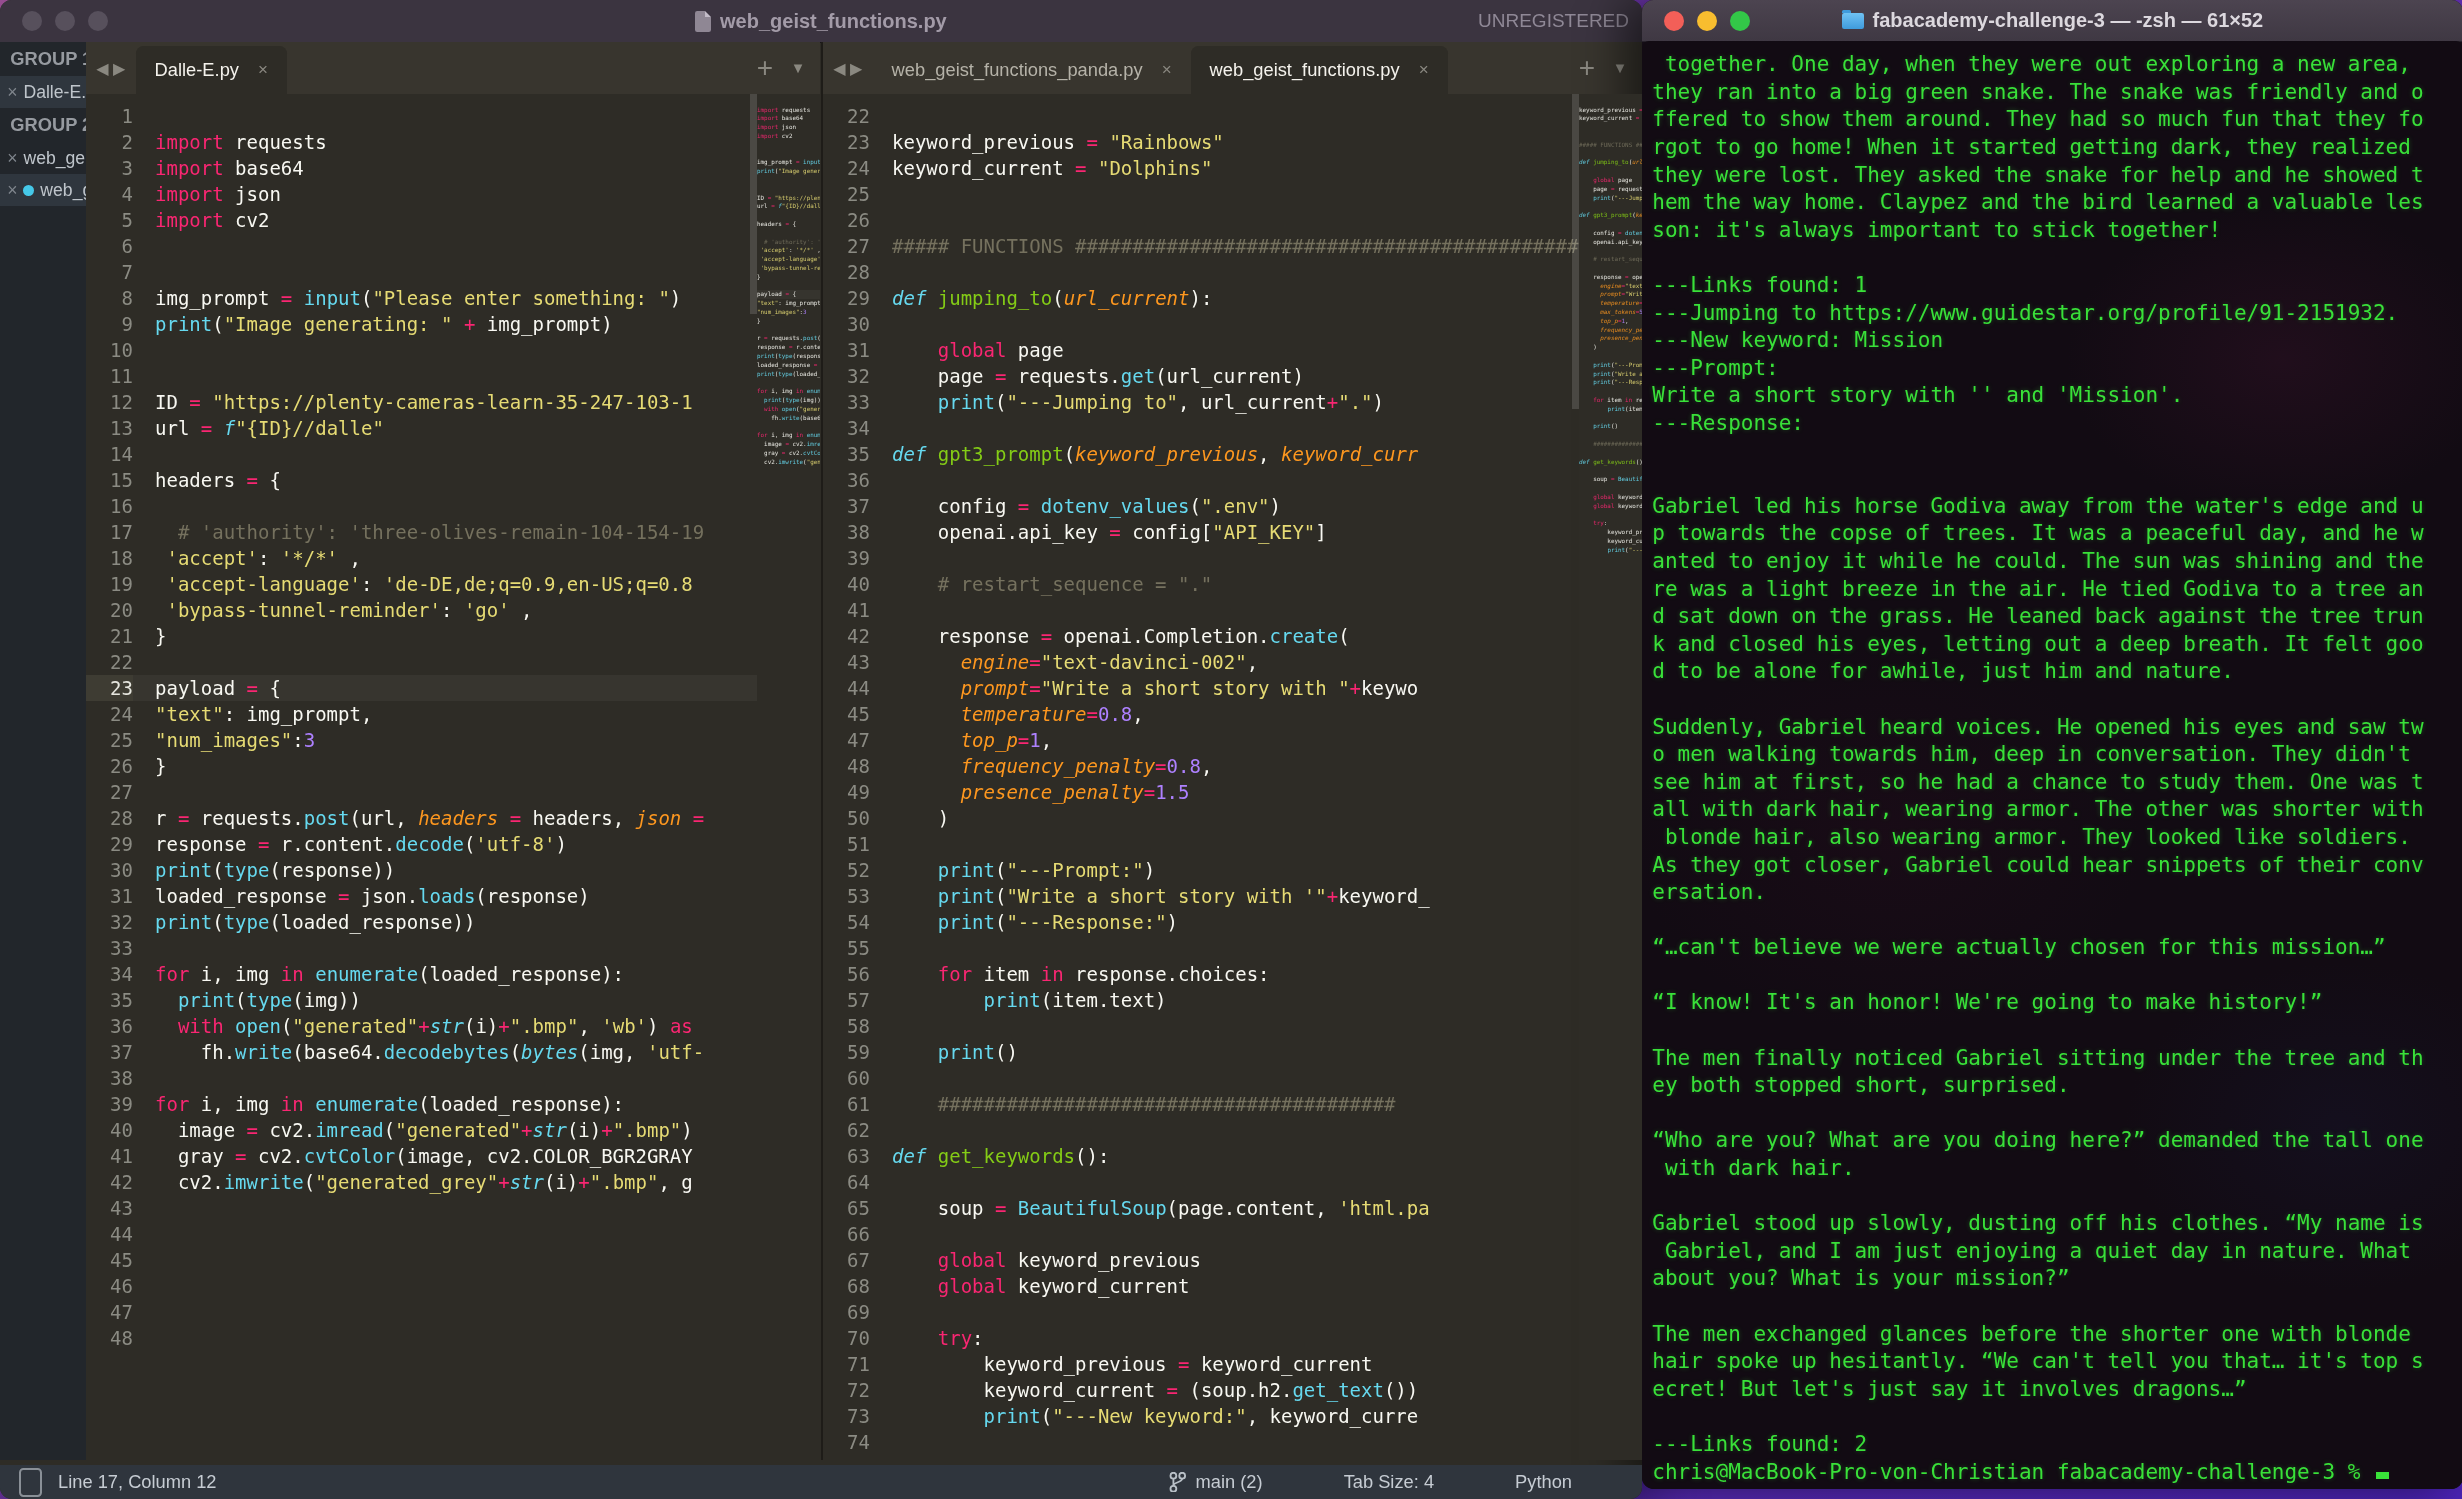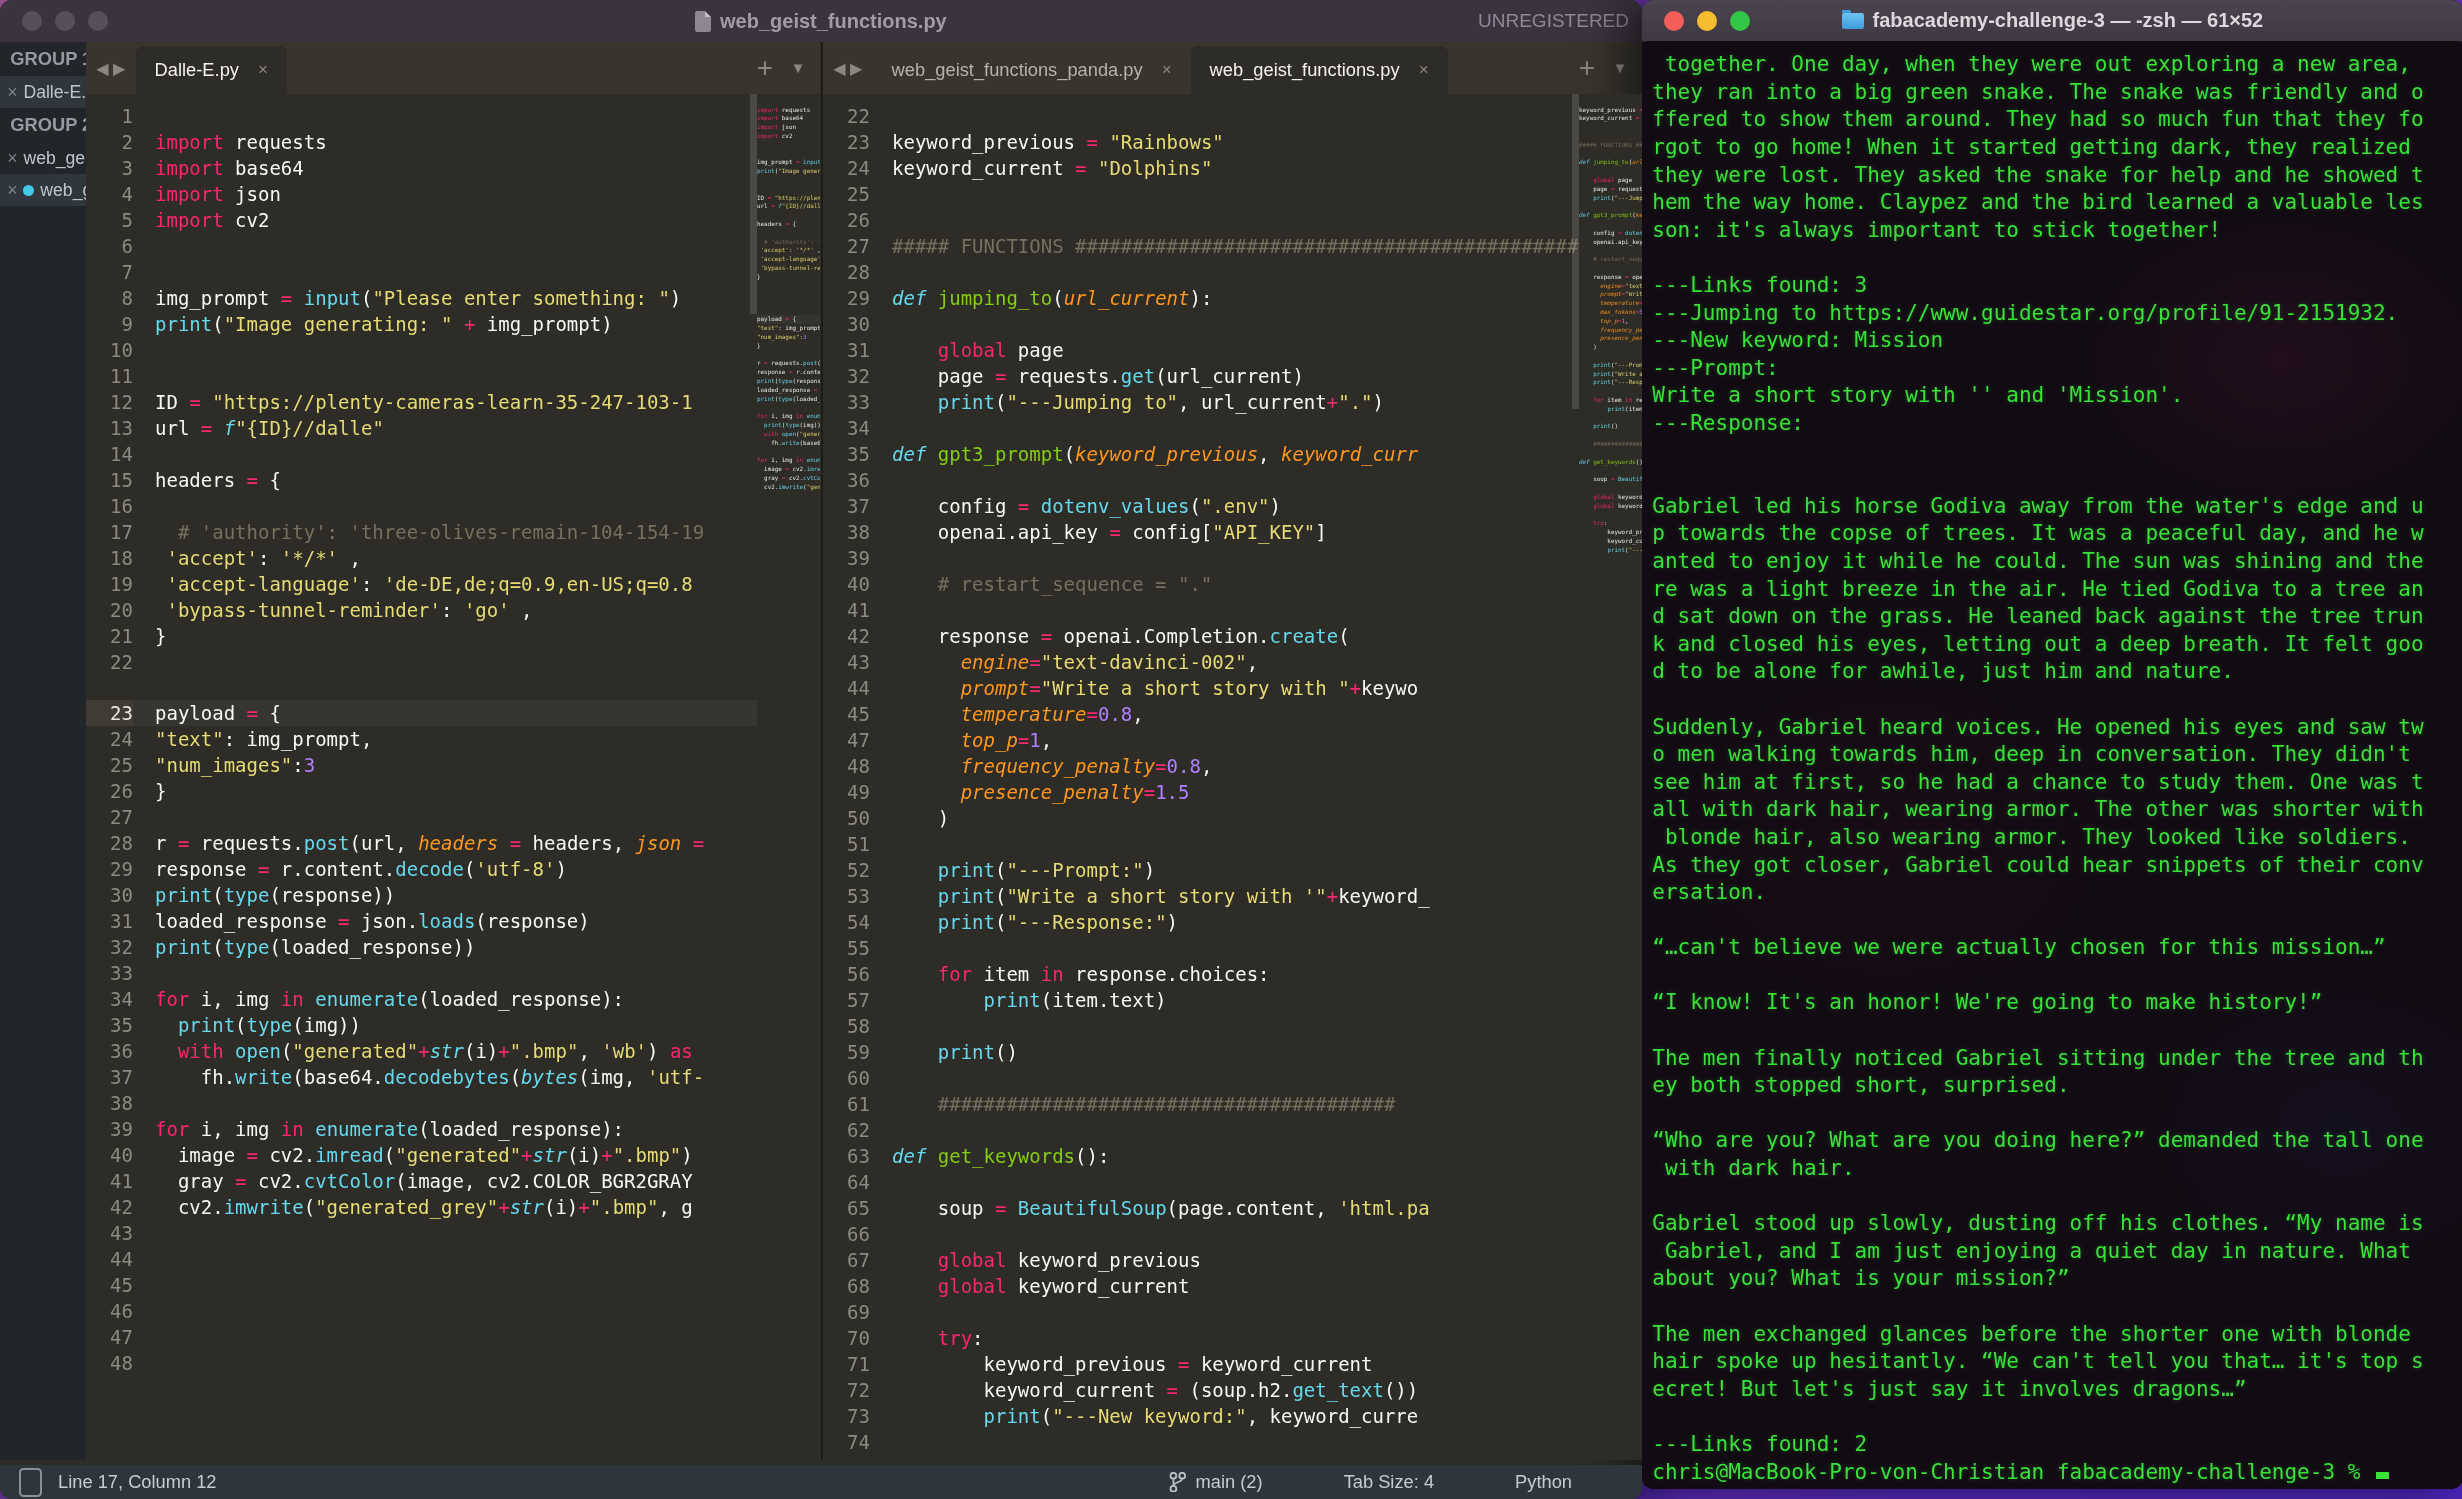--- a/index.html
+++ b/index.html
@@ -45,21 +45,21 @@
   .tab.active{background:#2e2c26;color:#f4f2ec;}
   .tab .x{color:#8a8880;font-size:17px;}
   .tab-actions{margin-left:auto;display:flex;align-items:center;gap:17.6px;padding:0 14.7px;color:#8a8880;flex:0 0 auto;}
   .tab-actions .plus{font-size:28px;}
   .tab-actions .caret{font-size:14.7px;}
 
   .lines{position:absolute;left:0;right:0;top:52px;bottom:0;padding-top:8.8px;overflow:hidden;
     font-family:"DejaVu Sans Mono",monospace;font-size:19px;}
   .cl{height:26px;line-height:26px;white-space:pre;}
   .cl .ln{display:inline-block;width:47px;text-align:right;margin-right:22px;color:#8b8b83;}
-  .cl.hl{background:rgba(255,255,255,.045);margin-top:25px;}
+  .cl.hl{background:rgba(255,255,255,.045);}
   .cl.hl .ln{background:#3e3c33;color:#e6e6df;}
   .tk-k{color:#f92672;} .tk-w{color:#f8f8f2;} .tk-s{color:#e6db74;} .tk-f{color:#66d9ef;}
   .tk-i{color:#66d9ef;font-style:italic;} .tk-d{color:#66d9ef;font-style:italic;}
   .tk-g{color:#84cc16;} .tk-o{color:#fd971f;font-style:italic;} .tk-p{color:#ae81ff;} .tk-c{color:#75715e;}
 
   .minimap{position:absolute;top:52px;right:0;width:63px;bottom:0;background:#2e2c26;overflow:hidden;z-index:3;}
   .mm-lines{font-family:"DejaVu Sans Mono",monospace;font-size:5.9px;line-height:8.8px;white-space:pre;
     opacity:.9;padding-top:2.9px;}
   .mm-lines .cl{height:8.8px;line-height:8.8px;}
   .scroll-thumb{position:absolute;top:52px;width:7.3px;background:rgba(255,255,255,.14);z-index:4;}
@@ -320,21 +320,21 @@
     </div>
     <div id="term-body">
         <div class="trow"> together. One day, when they were out exploring a new area,</div>
         <div class="trow">they ran into a big green snake. The snake was friendly and o</div>
         <div class="trow">ffered to show them around. They had so much fun that they fo</div>
         <div class="trow">rgot to go home! When it started getting dark, they realized</div>
         <div class="trow">they were lost. They asked the snake for help and he showed t</div>
         <div class="trow">hem the way home. Claypez and the bird learned a valuable les</div>
         <div class="trow">son: it's always important to stick together!</div>
         <div class="trow"> </div>
-        <div class="trow">---Links found: 3</div>
+        <div class="trow">---Links found: 1</div>
         <div class="trow">---Jumping to https://www.guidestar.org/profile/91-2151932.</div>
         <div class="trow">---New keyword: Mission</div>
         <div class="trow">---Prompt:</div>
         <div class="trow">Write a short story with '' and 'Mission'.</div>
         <div class="trow">---Response:</div>
         <div class="trow"> </div>
         <div class="trow"> </div>
         <div class="trow">Gabriel led his horse Godiva away from the water's edge and u</div>
         <div class="trow">p towards the copse of trees. It was a peaceful day, and he w</div>
         <div class="trow">anted to enjoy it while he could. The sun was shining and the</div>

